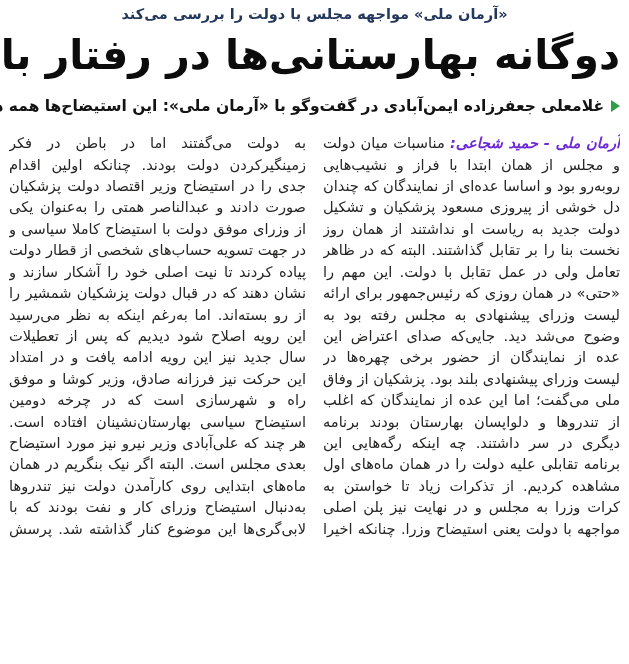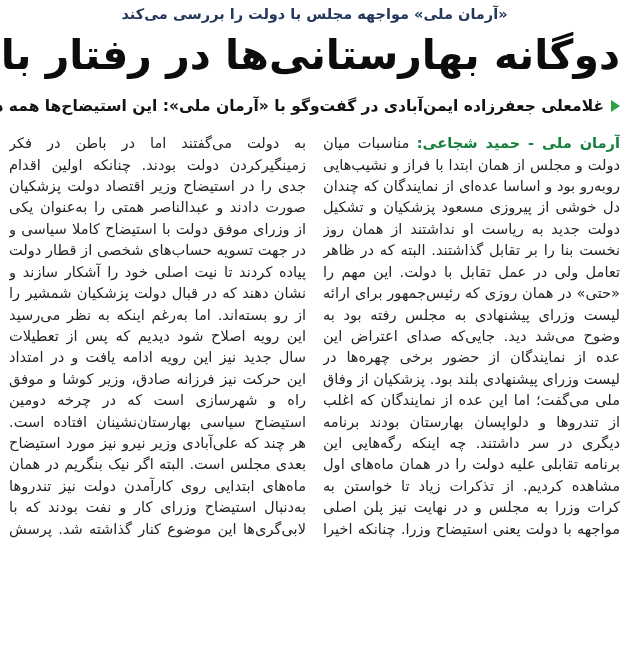--- a/index.html
+++ b/index.html
@@ -66,21 +66,21 @@
   .col {
     flex: 1 1 0;
     font-size: 14.6px;
     line-height: 21.4px;
     color: #262524;
     text-align: justify;
     text-justify: inter-word;
     overflow: hidden;
   }
   .col p { display: inline; }
-  .lead { font-weight: bold; color: #15803d; }
+  .lead { font-weight: bold; color: #6d28d9; font-style: italic; }
 </style>
 </head>
 <body>
 
 <div class="page">
 
   <div class="kicker">«آرمان ملی» مواجهه مجلس با دولت را بررسی می‌کند</div>
 
   <h1 class="headline">دوگانه بهارستانی‌ها در رفتار با پاستور</h1>
 

